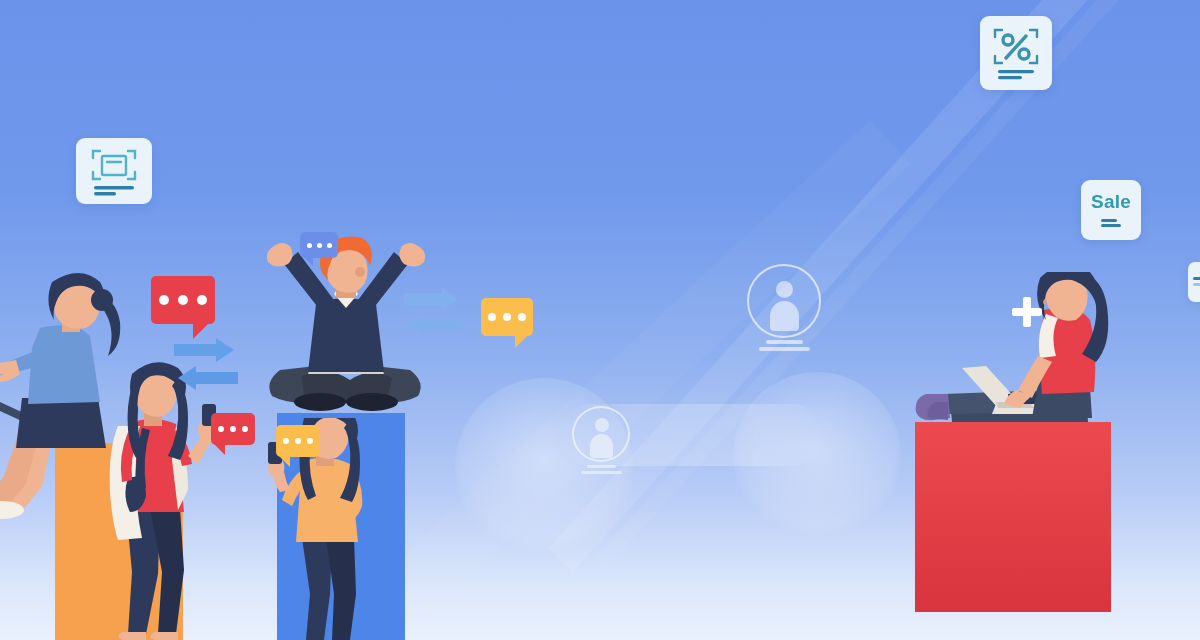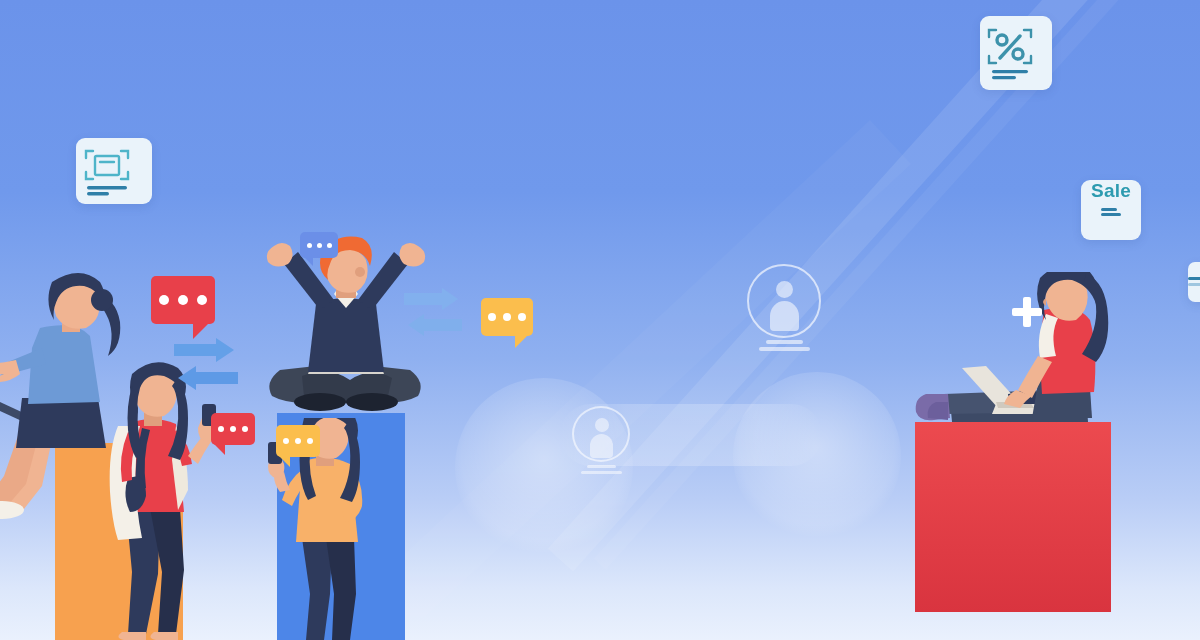--- a/index.html
+++ b/index.html
@@ -22,21 +22,21 @@
   .streak.s3{width:60px;height:760px;left:870px;top:120px;transform:rotate(47deg);opacity:.33;}
 
   
   .glow{position:absolute;border-radius:50%;background:radial-gradient(circle at 50% 45%,rgba(255,255,255,.40),rgba(255,255,255,.12) 62%,rgba(255,255,255,0) 72%);}
   .band{position:absolute;height:62px;background:linear-gradient(90deg,rgba(255,255,255,0),rgba(255,255,255,.20) 25%,rgba(255,255,255,.22) 75%,rgba(255,255,255,0));border-radius:40px;}
 
   
   .card{
     position:absolute;background:#eaf3fa;border-radius:9px;
     box-shadow:0 3px 10px rgba(40,70,140,.13);
-    display:flex;align-items:center;justify-content:flex-start;
+    display:flex;align-items:center;justify-content:center;
   }
   .card .sale-txt{color:#2d9bb0;font-size:19px;font-weight:700;letter-spacing:.2px;}
 
   
   .bub{position:absolute;}
   .bub .body{border-radius:5px;display:flex;align-items:center;justify-content:center;gap:9px;}
   .bub .dot{background:#fff;border-radius:50%;}
   .bub .tail{position:absolute;width:0;height:0;}
 
   

